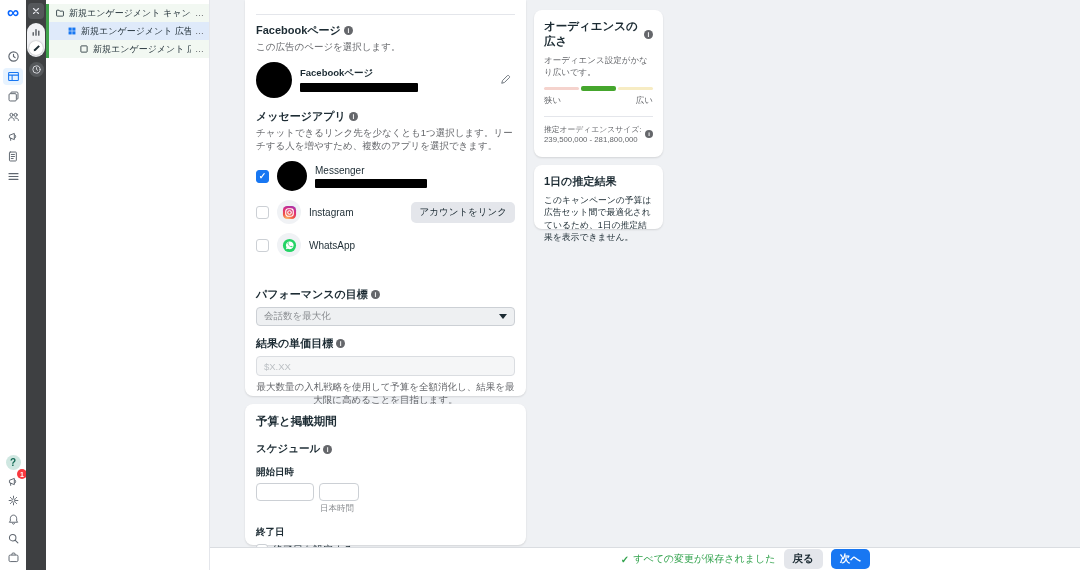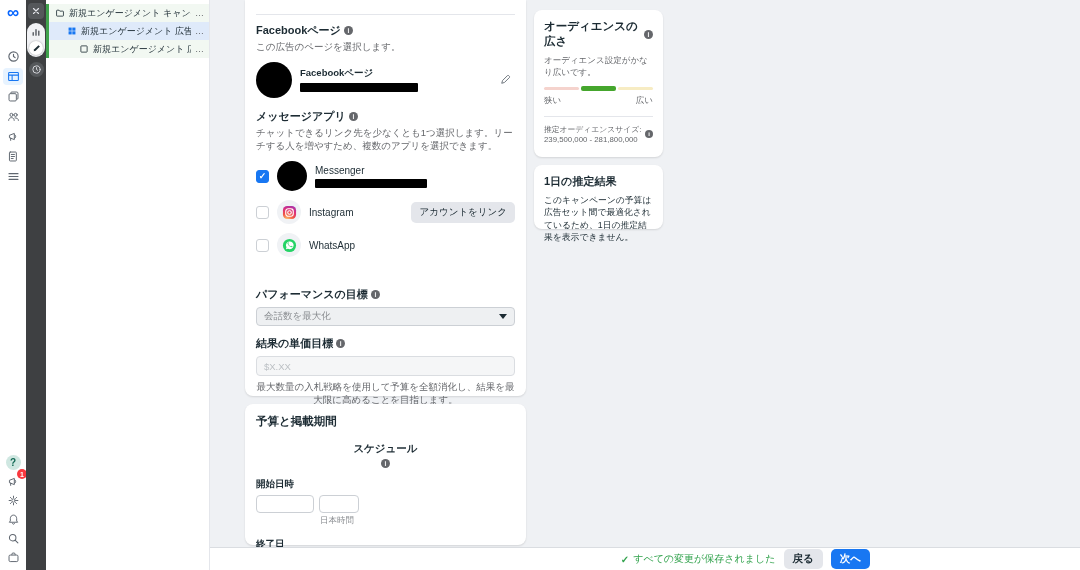--- a/index.html
+++ b/index.html
@@ -380,21 +380,21 @@
       <div class="more-link">
         <span>その他のオプション</span>
         <span class="mini-caret">▾</span>
       </div>
     </section>
 
     <section class="card budget-card">
       <div class="h1" style="font-size:11.5px;">
         <span>予算と掲載期間</span>
       </div>
-      <div class="h1" style="margin-top:13px;font-size:10.5px;flex-direction:column;">
+      <div class="h1" style="margin-top:13px;font-size:10.5px;">
         <span>スケジュール</span>
           <i class="info-i">i</i>
       </div>
       <div class="h2" style="margin-top:10px;">開始日時</div>
       <div class="sched-inputs">
         <input class="mini-input date" style="">
         <input class="mini-input time" style="">
       </div>
       <div class="tz-caption">日本時間</div>
       <div class="h2" style="margin-top:11px;">終了日</div>

